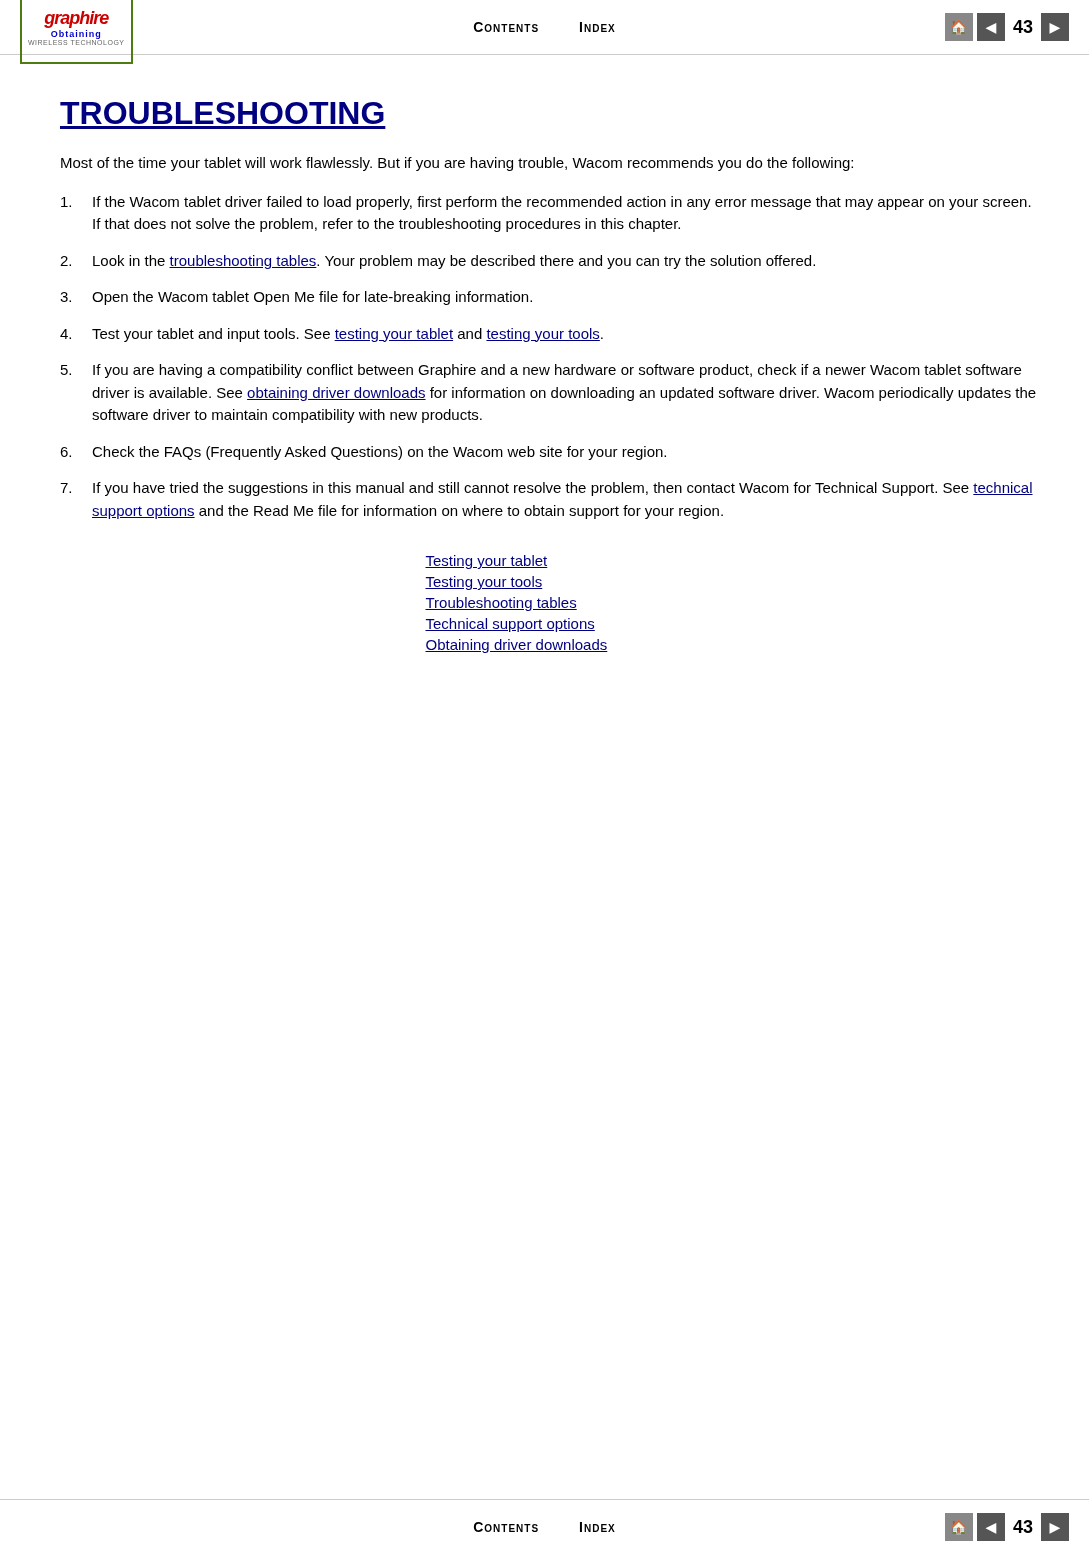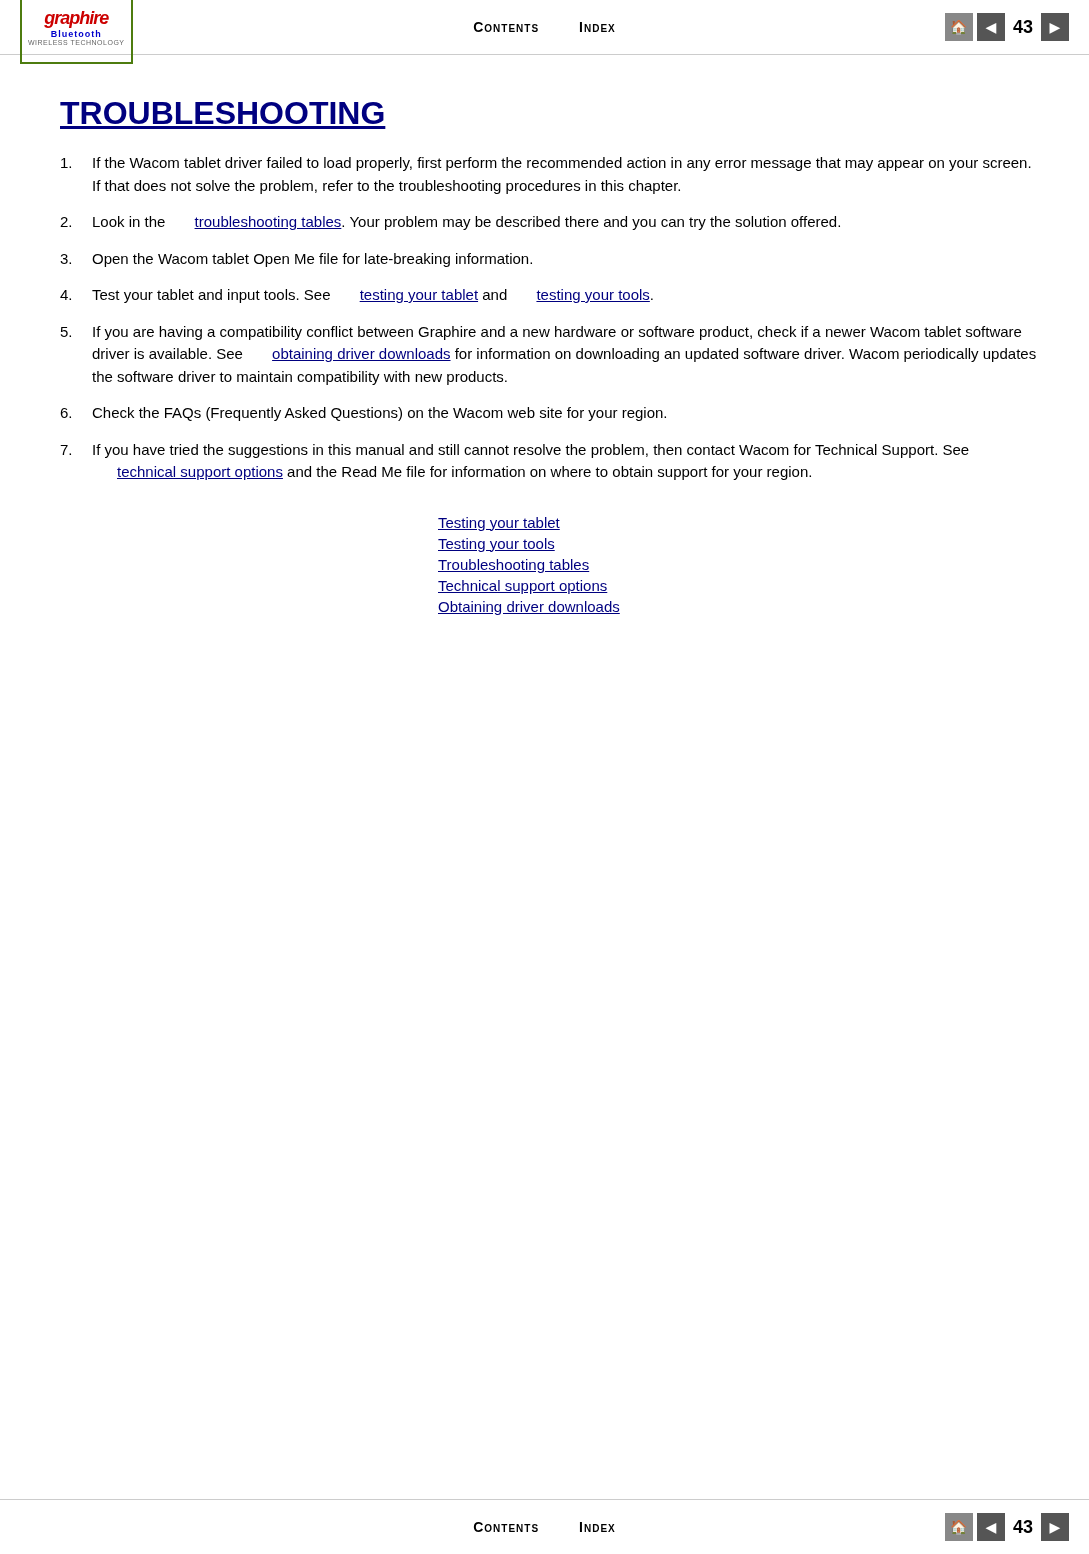--- a/index.html
+++ b/index.html
@@ -152,21 +152,20 @@
     }
 
     .list-content {
       flex: 1;
     }
 
     a.inline-link {
       color: #000080;
       text-decoration: underline;
       cursor: pointer;
-      margin-left: 25px;
     }
 
     
     .links-section {
       margin-top: 30px;
       display: flex;
       flex-direction: column;
       align-items: center;
       gap: 4px;
     }
@@ -225,21 +224,21 @@
       width: 140px;
     }
   </style>
 </head>
 <body>
 
 <div class="header">
   <div class="logo-area">
     <div class="logo-box">
       <span class="logo-graphire">graphire</span>
-      <span class="logo-bluetooth">Bluetooth</span>
+      <span class="logo-bluetooth">Obtaining</span>
       <span class="logo-wireless">WIRELESS TECHNOLOGY</span>
     </div>
   </div>
   <nav class="header-nav">
     <a>Contents</a>
     <a>Index</a>
   </nav>
   <div class="header-controls">
     <button class="nav-btn home-btn" title="Home">
       <span>🏠</span>
@@ -250,20 +249,21 @@
     <span class="page-num-box">43</span>
     <button class="nav-btn" title="Next">
       <span>▶</span>
     </button>
   </div>
 </div>
 
 <div class="main-content">
   <h1 class="page-title">TROUBLESHOOTING</h1>
 
+  <p class="intro-para">Most of the time your tablet will work flawlessly.  But if you are having trouble, Wacom recommends you do the following:</p>
 
   <ol class="numbered-list">
     <li>
       <span class="list-num">1.</span>
       <span class="list-content">If the Wacom tablet driver failed to load properly, first perform the recommended action in any error message that may appear on your screen.  If that does not solve the problem, refer to the troubleshooting procedures in this chapter.</span>
     </li>
     <li>
       <span class="list-num">2.</span>
       <span class="list-content">Look in the <a class="inline-link">troubleshooting tables</a>.  Your problem may be described there and you can try the solution offered.</span>
     </li>

